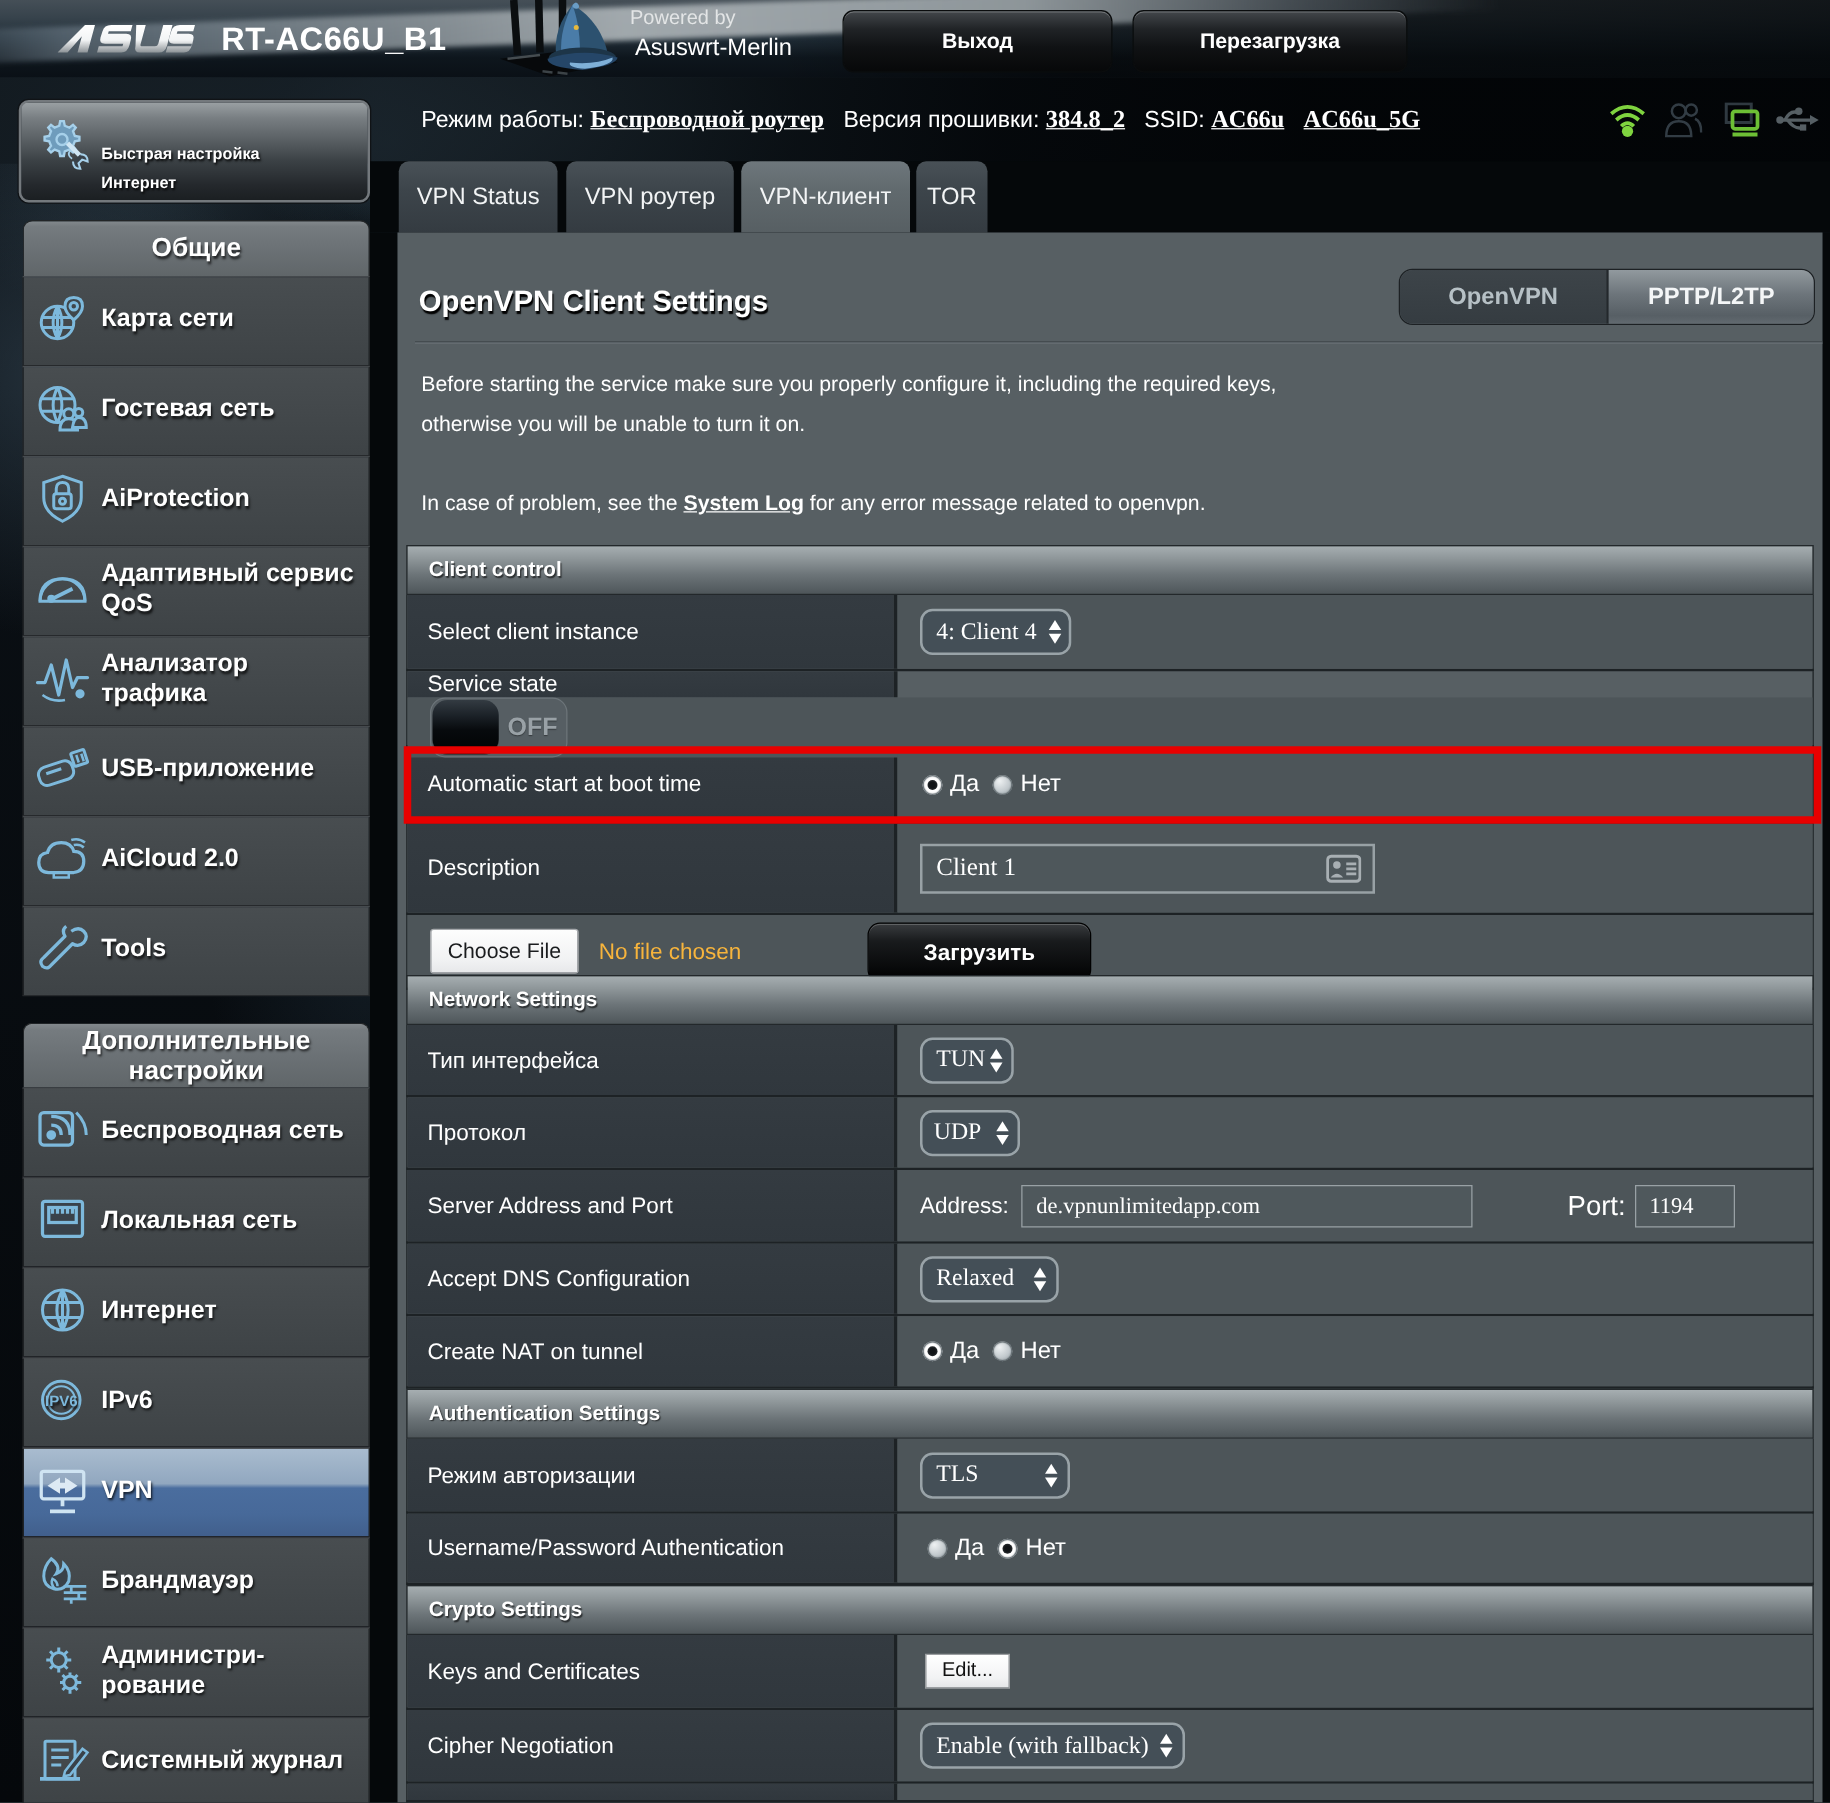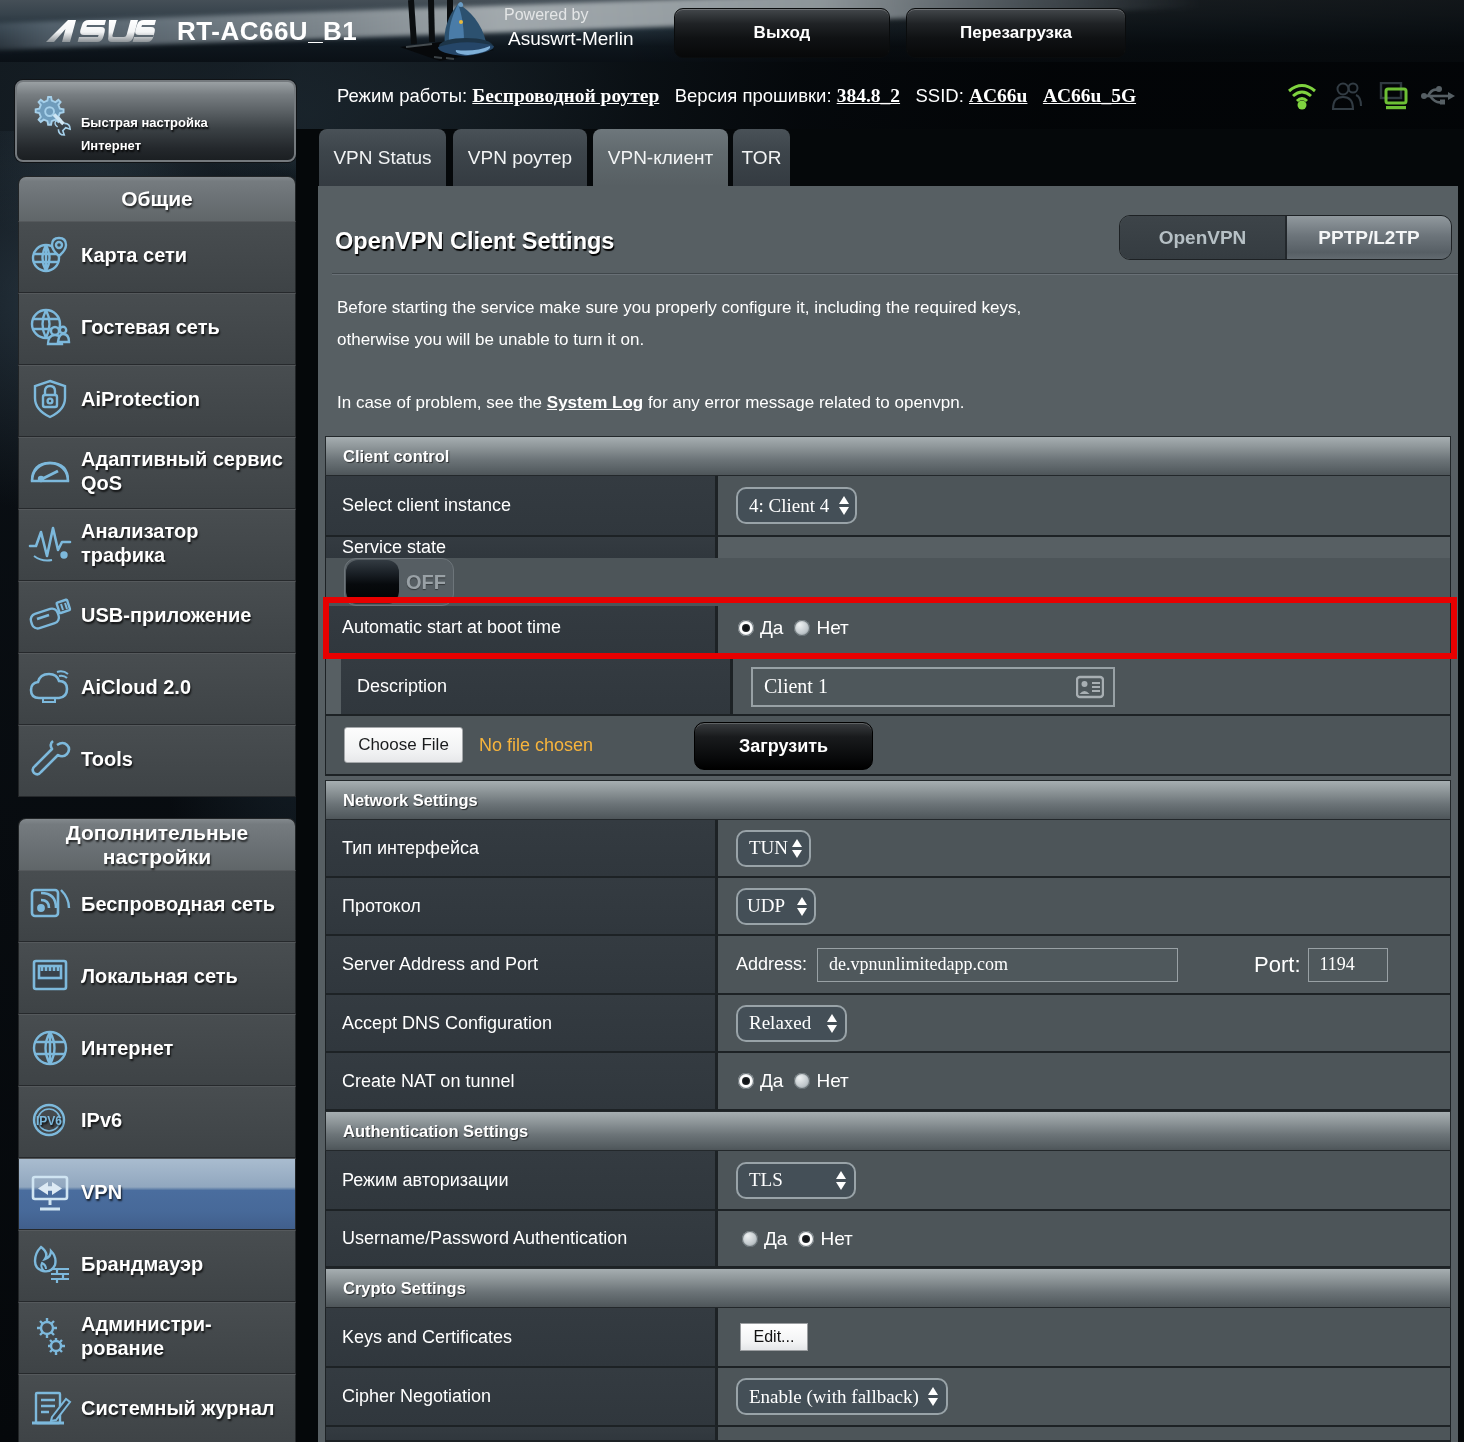--- a/index.html
+++ b/index.html
@@ -412,21 +412,21 @@
       </div>
     <div class="trow" style="height:61px;">
         <div class="lc">Automatic start at boot time</div>
         <div class="rc" style="padding-left:20px;">
       <span class="radio sel"></span>
           <span class="rlab">Да</span>
           <span class="radio"></span>
           <span class="rlab">Нет</span>
     </div>
       </div>
-    <div class="trow" style="height:57px;padding-left:15px;">
+    <div class="trow" style="height:73px;">
         <div class="lc">Description</div>
         <div class="rc">
       <div class="inp" style="width:364px;height:40px;position:relative;background:#4e575b;border:2px solid #98a1a5;font-size:20px;">Client 1
         <svg style="position:absolute;right:9px;top:6px;opacity:.75;" width="28" height="24" viewBox="0 0 28 24">
               <rect x="1" y="2" width="26" height="20" rx="3" fill="none" stroke="#c6cdd1" stroke-width="2.4"></rect>
               <circle cx="8.5" cy="9" r="3" fill="#c6cdd1"></circle>
               <path d="M3.5 19 Q8.5 13 13.5 19" fill="#c6cdd1"></path>
               <path d="M16 8 h8 M16 12 h8 M16 16 h8" stroke="#c6cdd1" stroke-width="2.2"></path>
             </svg>
       </div>

